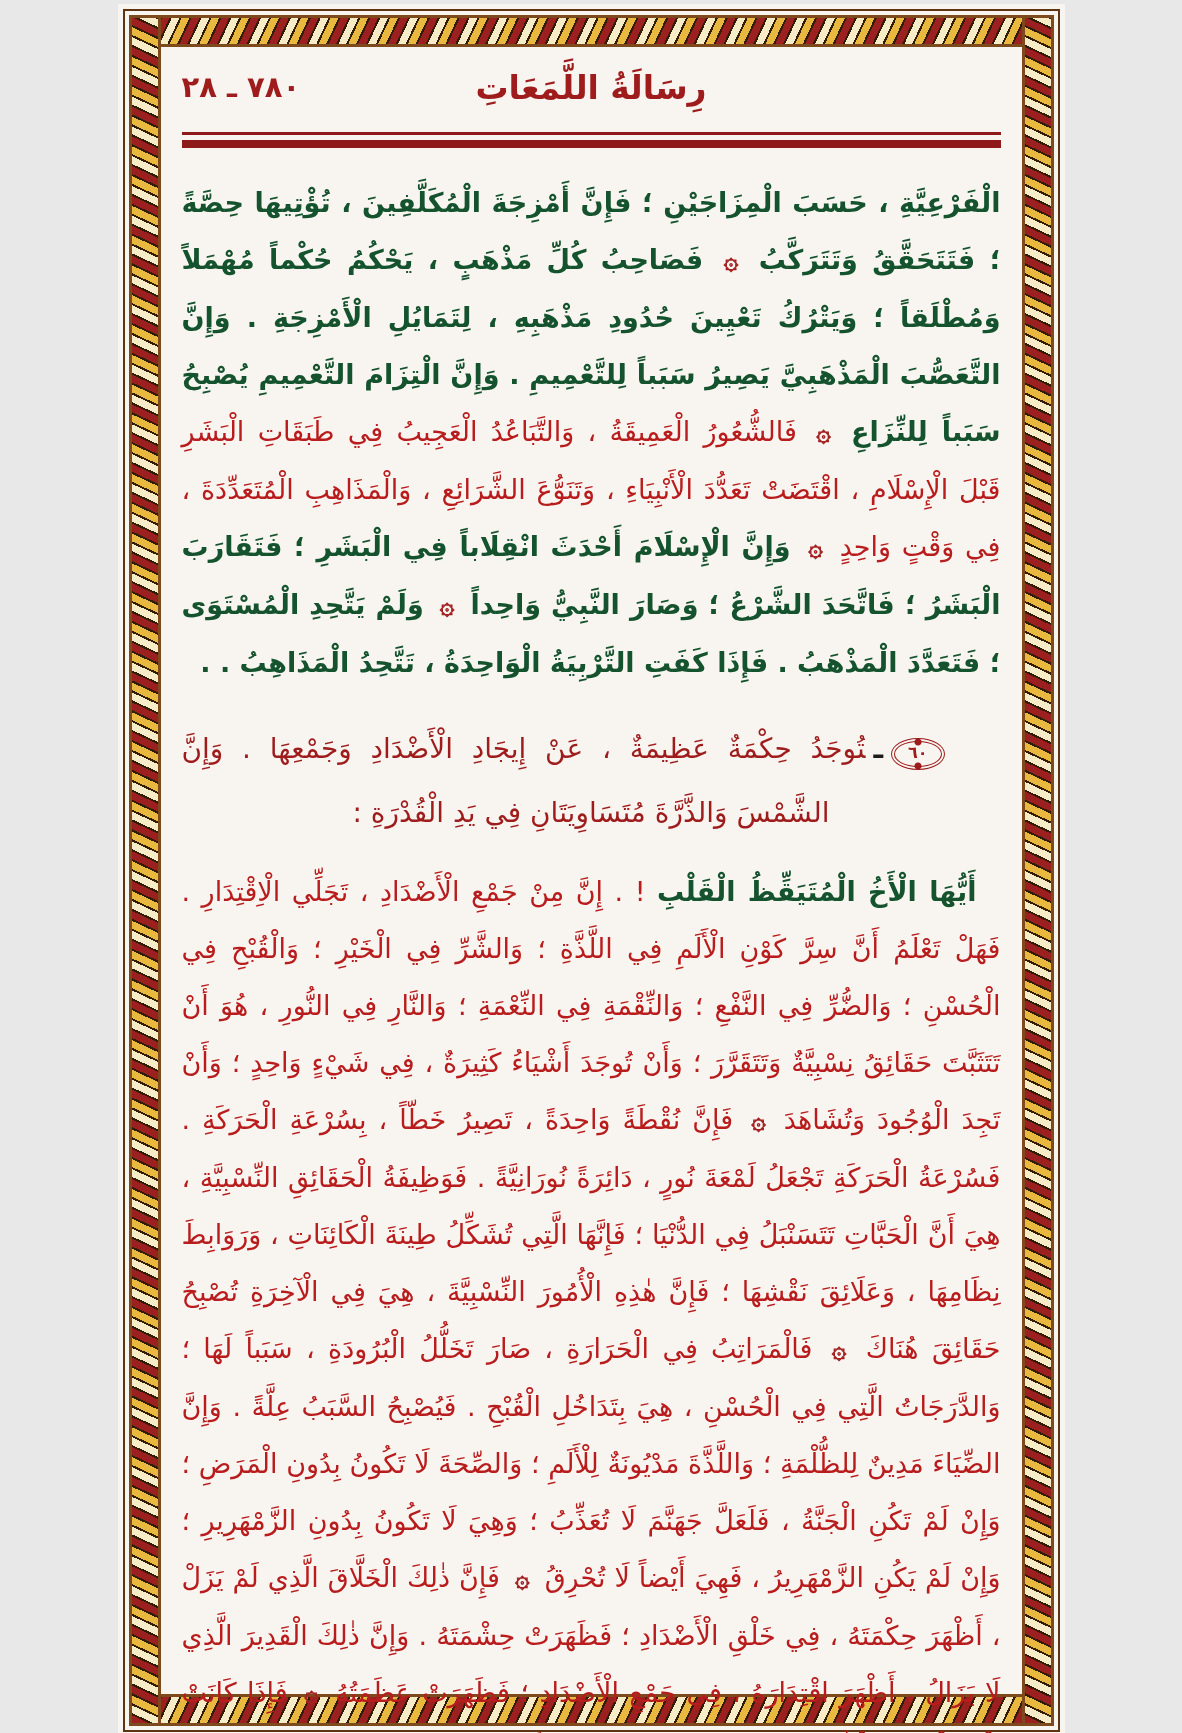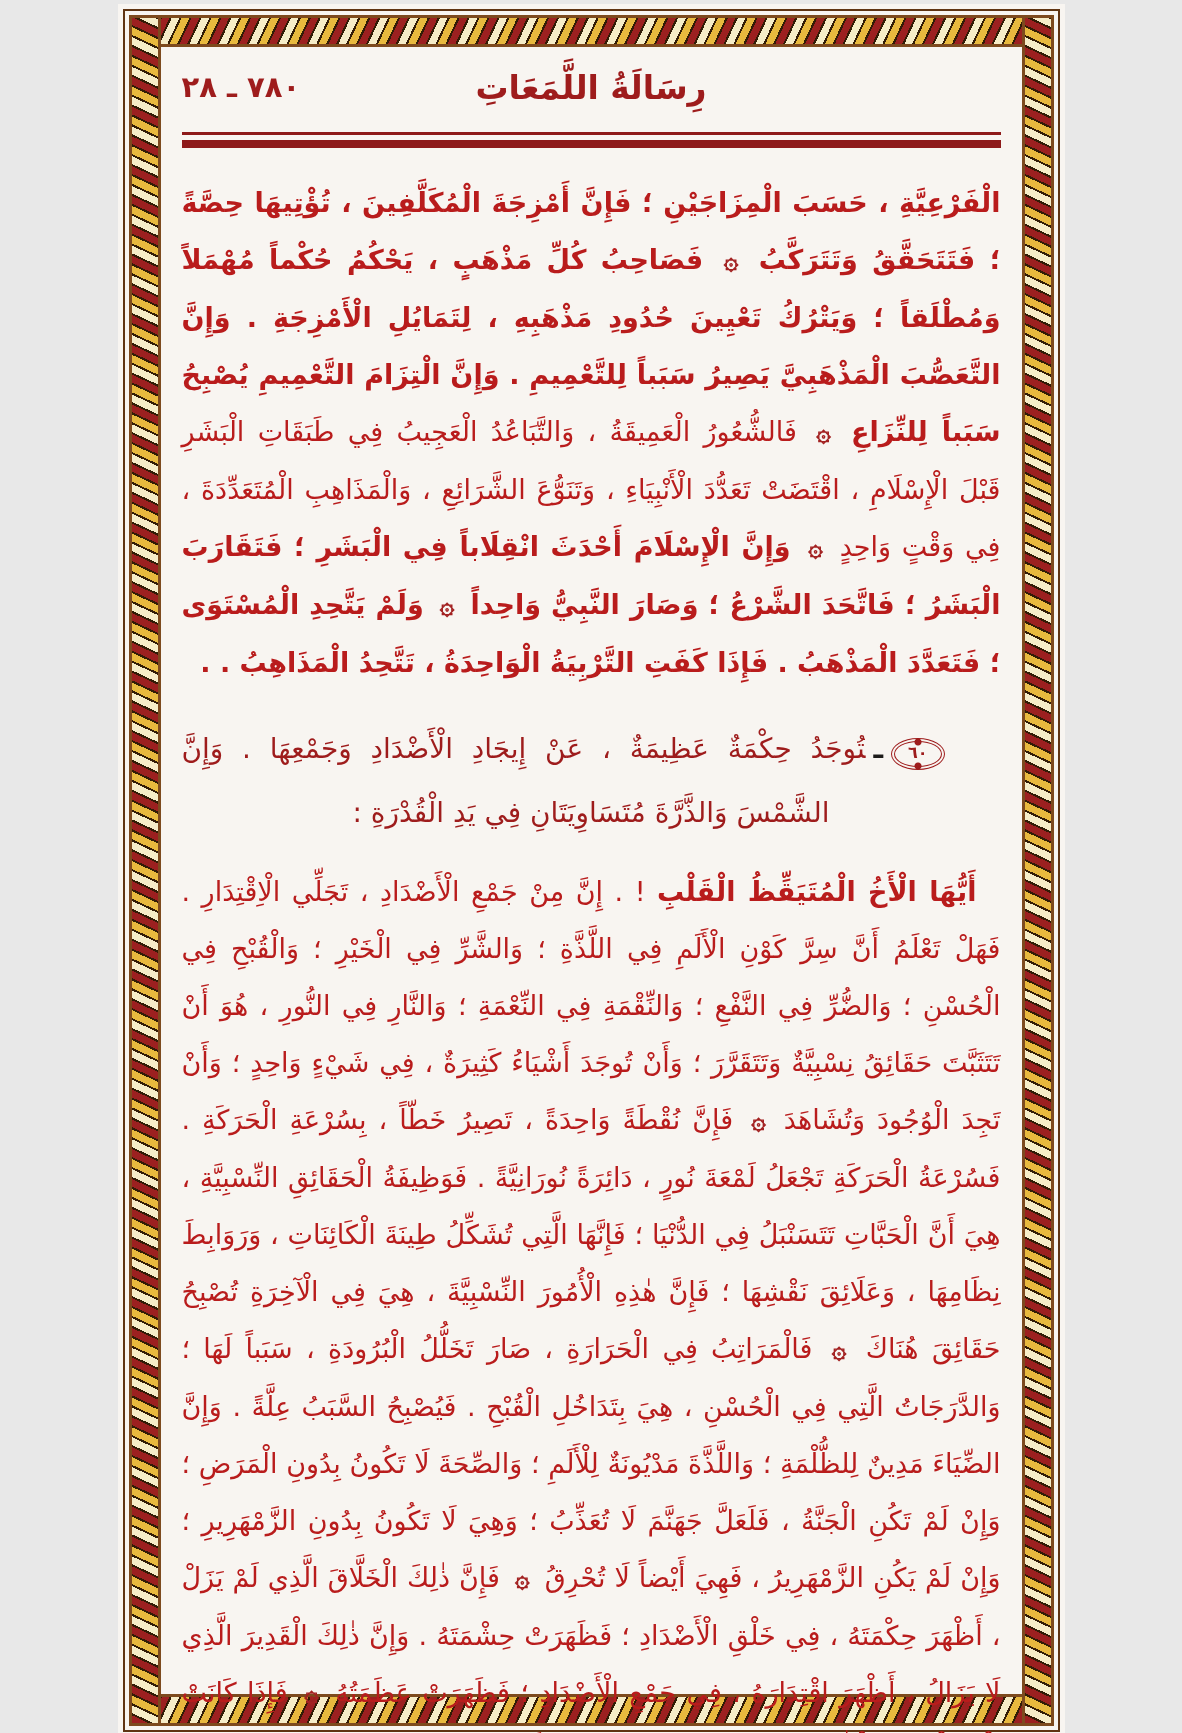--- a/index.html
+++ b/index.html
@@ -83,21 +83,21 @@
     padding-top:5px;
     margin-bottom:26px;
   }
   .body-text {
     font-size:27px;
     line-height:57px;
     text-align:justify;
     color:#1d1c1a;
   }
   p.para { margin:0 0 6px 0; }
-  .seg-red  { color:#b91c1c; font-weight:bold; }
+  .seg-red  { color:#14532d; font-weight:bold; }
   .seg-black{ color:#b91c1c; }
   .seg-rosette { color:#a32222; font-weight:bold; font-size:25px; padding:0 6px; }
   .section-head {
     margin:26px 0 18px 0;
     text-align:justify;
     text-align-last:center;
     font-size:28px;
     line-height:64px;
     text-indent:56px;
   }

